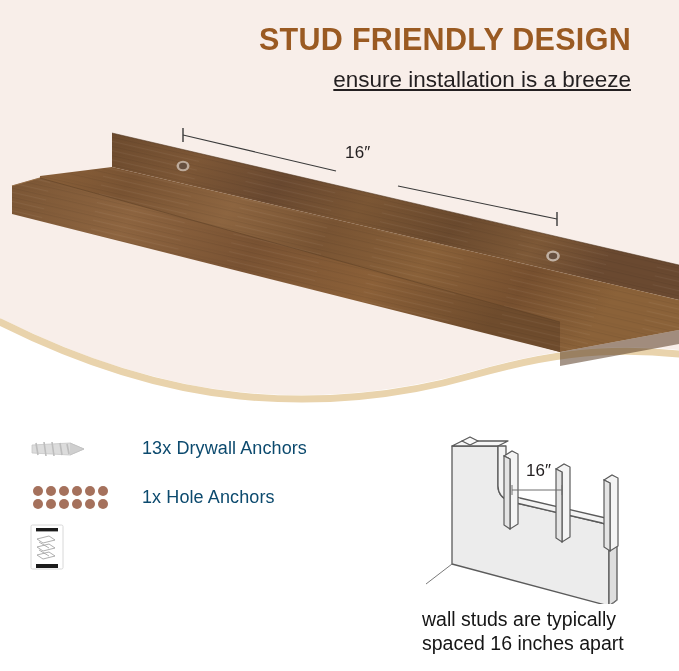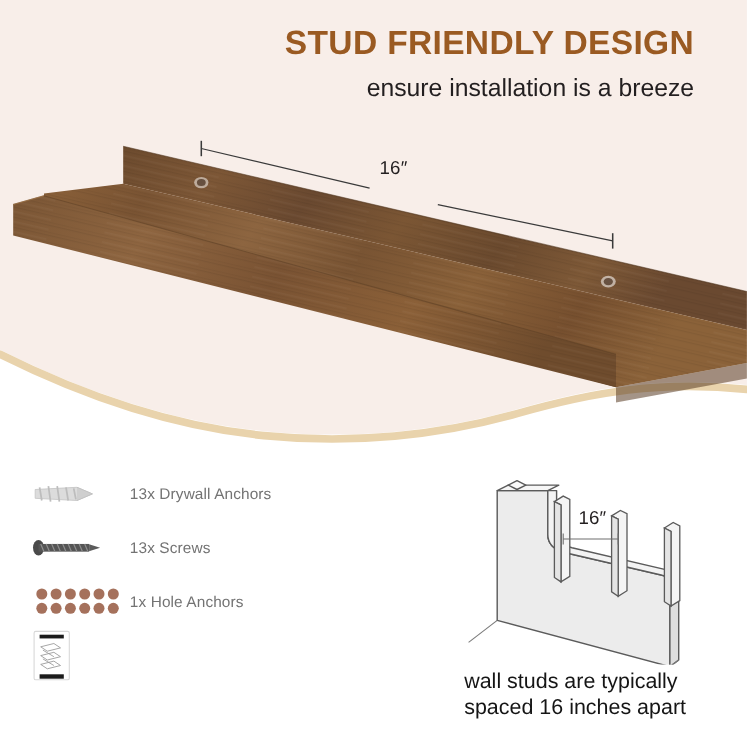--- a/index.html
+++ b/index.html
@@ -51,20 +51,21 @@
     margin: 0;
     white-space: nowrap;
   }
   #subhead {
     font-size: 22.5px;
     font-weight: normal;
     color: #231f20;
     line-height: 1.2;
     margin: 10px 0 0 0;
     white-space: nowrap;
+    text-decoration: underline;
   }
 
   
   #shelf-svg {
     position: absolute;
     left: 0; top: 0;
     z-index: 3;
   }
   #dim-svg {
     position: absolute;
@@ -97,24 +98,25 @@
   .part-icon {
     width: 96px;
     flex: 0 0 96px;
     display: flex;
     align-items: center;
     justify-content: flex-start;
     padding-left: 6px;
     box-sizing: border-box;
   }
   .part-label {
-    font-size: 14px;
-    color: #737373;
+    font-size: 18px;
+    color: #0c4a6e;
     white-space: nowrap;
     letter-spacing: 0.1px;
+    margin-left: 24px;
   }
 
   
   .sticker-sheet {
     background: #ffffff;
     padding: 4px 5px;
     display: grid;
     grid-template-columns: repeat(6, 10px);
     grid-auto-rows: 10px;
     gap: 3px 3px;
@@ -295,32 +297,20 @@
       <div class="part-icon">
         <svg width="62" height="24" viewBox="0 0 62 24">
           <path d="M4,8 L4,16 L42,18 L56,12 L42,6 Z" fill="#dcdcdc" stroke="#c6c6c6" stroke-width="0.8"></path>
           <path d="M8,6 L10,18 M16,5 L18,19 M24,5 L26,19 M32,6 L34,18 M39,7 L41,17" stroke="#bdbdbd" stroke-width="1.6" fill="none"></path>
           <path d="M42,6 L56,12 L42,18" fill="#cfcfcf" stroke="#bfbfbf" stroke-width="0.7"></path>
         </svg>
       </div>
       <div class="part-label">13x Drywall Anchors</div>
     </div>
 
-    <div class="part-row">
-      <div class="part-icon">
-        <svg width="66" height="20" viewBox="0 0 66 20">
-          <ellipse cx="7" cy="10" rx="5" ry="7" fill="#4a4a4a"></ellipse>
-          <rect x="7" y="6.5" width="46" height="7" fill="#555555"></rect>
-          <path d="M9,6.5 l3,7 M14,6.5 l3,7 M19,6.5 l3,7 M24,6.5 l3,7 M29,6.5 l3,7
-                   M34,6.5 l3,7 M39,6.5 l3,7 M44,6.5 l3,7 M49,6.5 l3,7" stroke="#8d8d8d" stroke-width="1.1" fill="none"></path>
-          <path d="M53,6.8 L63,10 L53,13.2 Z" fill="#5b5b5b"></path>
-        </svg>
-      </div>
-      <div class="part-label">13x Screws</div>
-    </div>
 
     <div class="part-row">
       <div class="part-icon">
         <div class="sticker-sheet">
           <span class="sticker-dot"></span>
           <span class="sticker-dot"></span>
           <span class="sticker-dot"></span>
           <span class="sticker-dot"></span>
           <span class="sticker-dot"></span>
           <span class="sticker-dot"></span>

